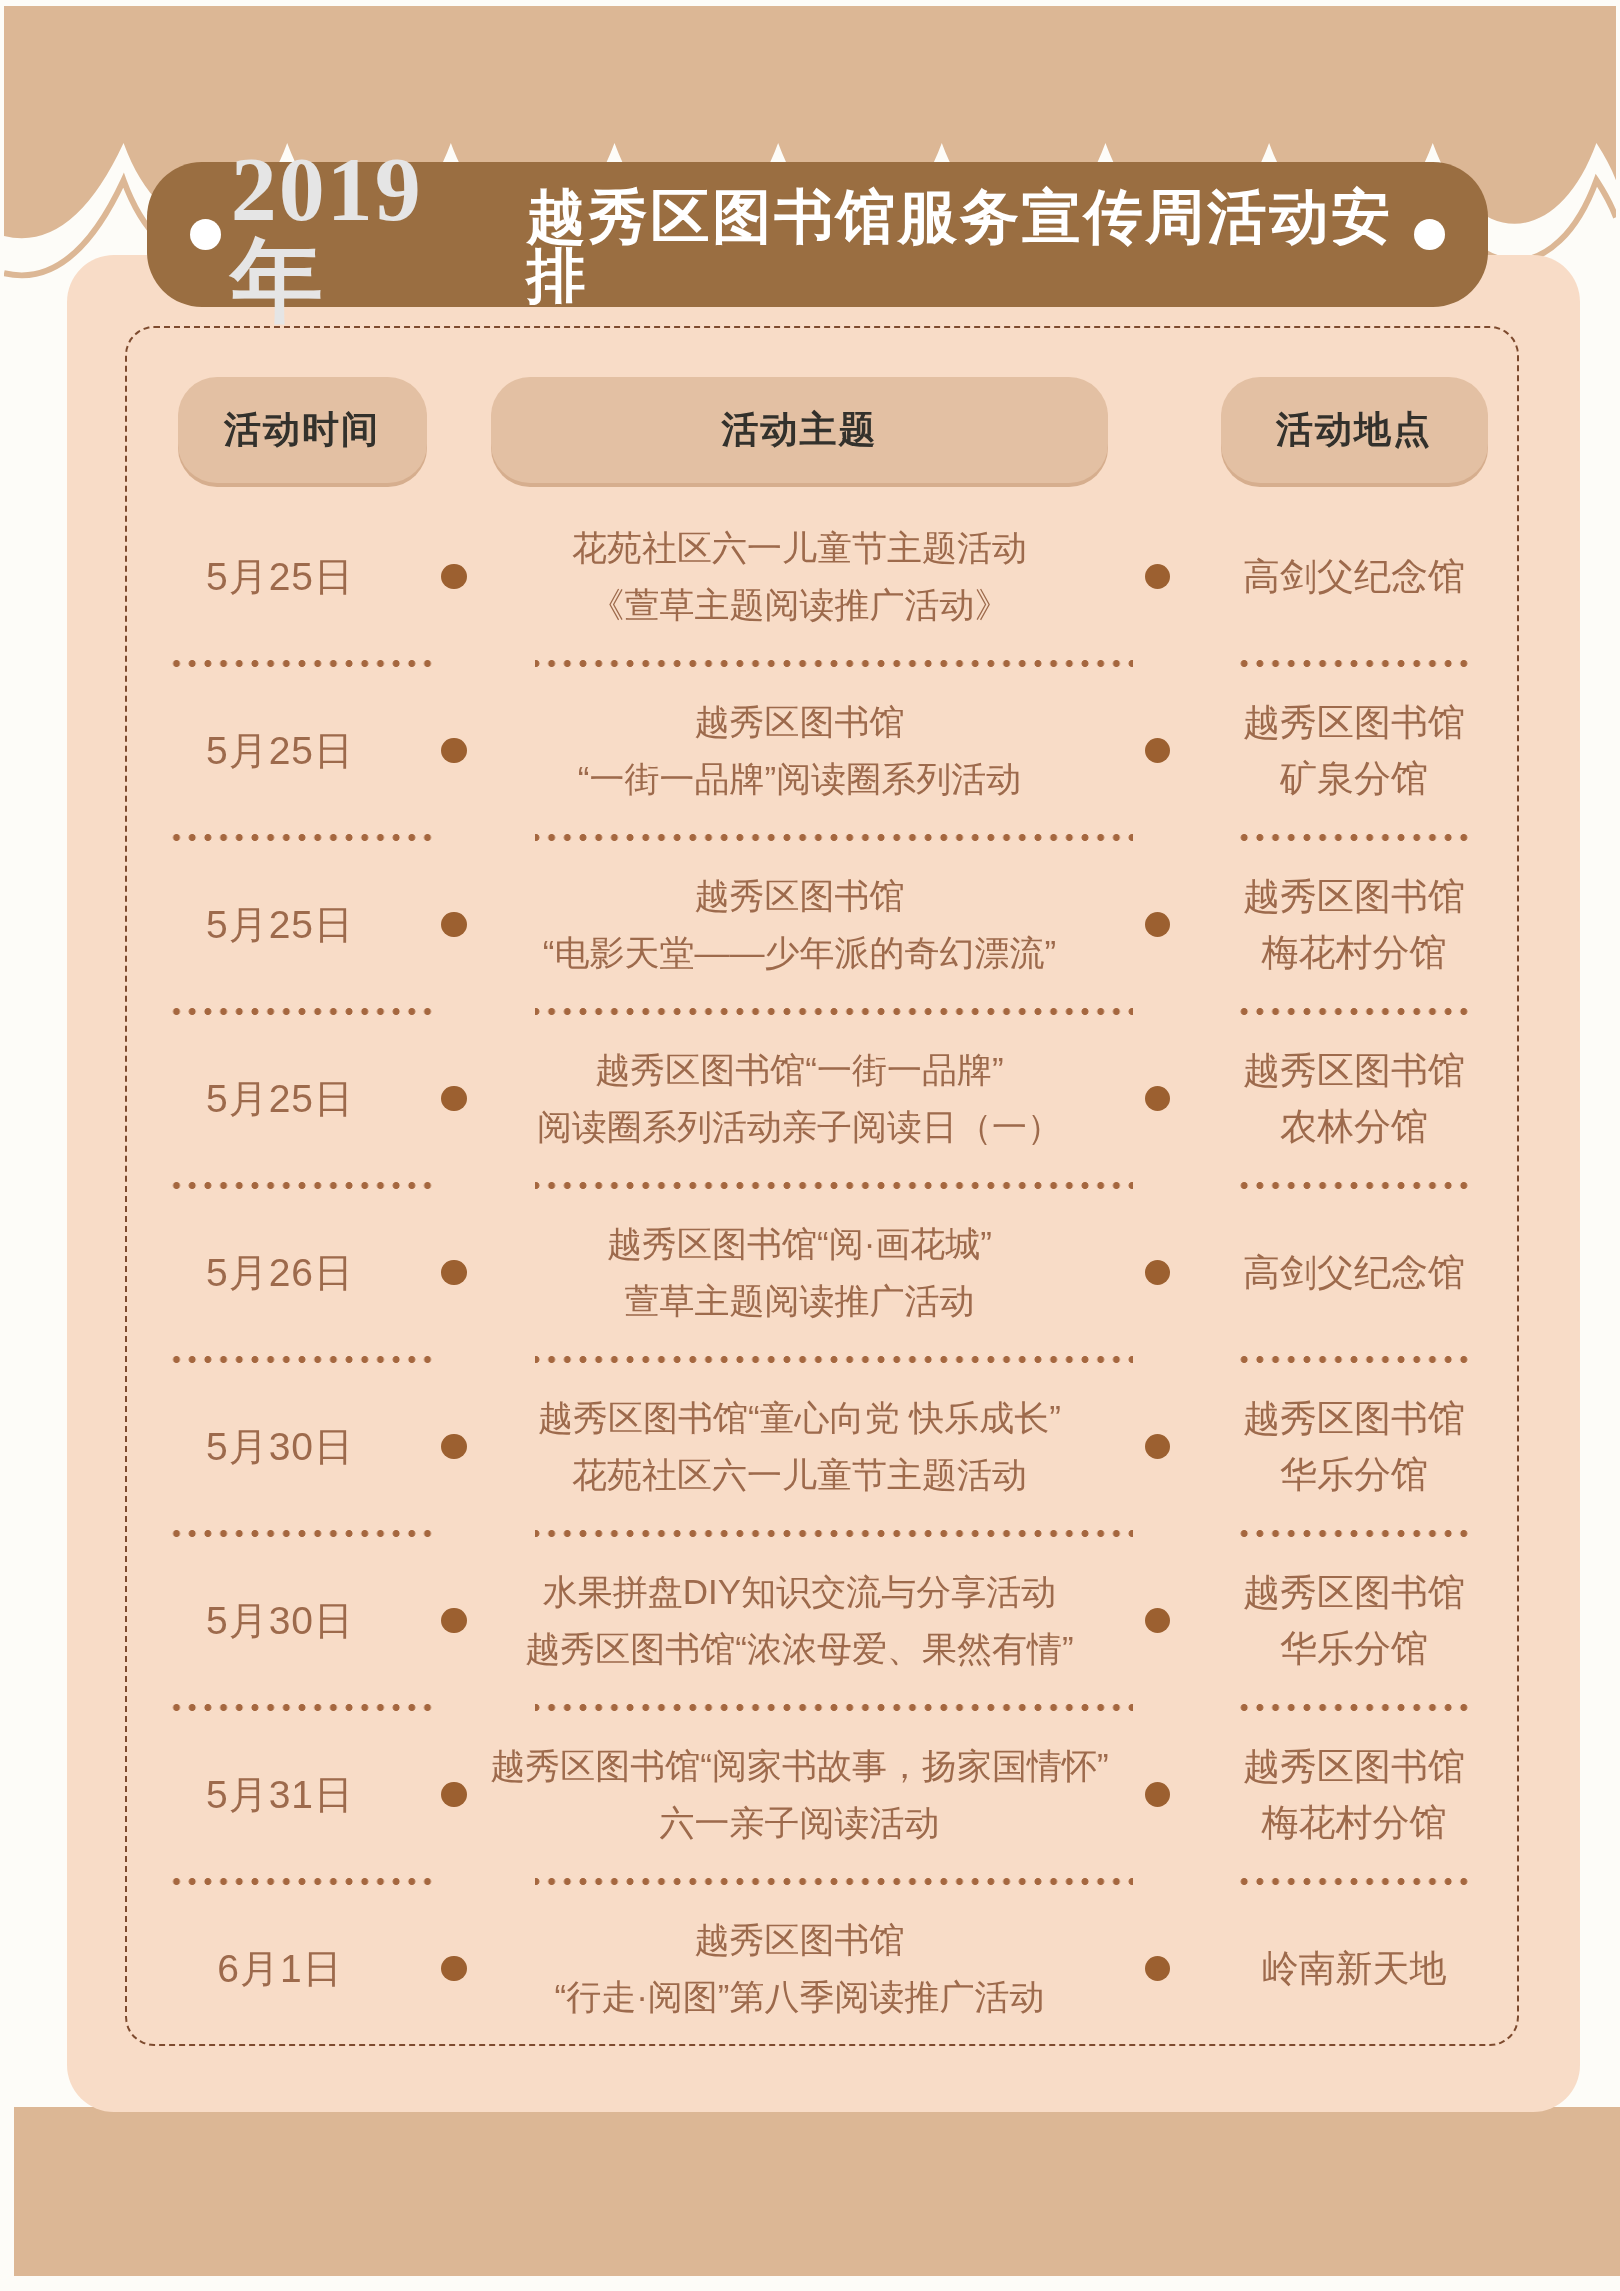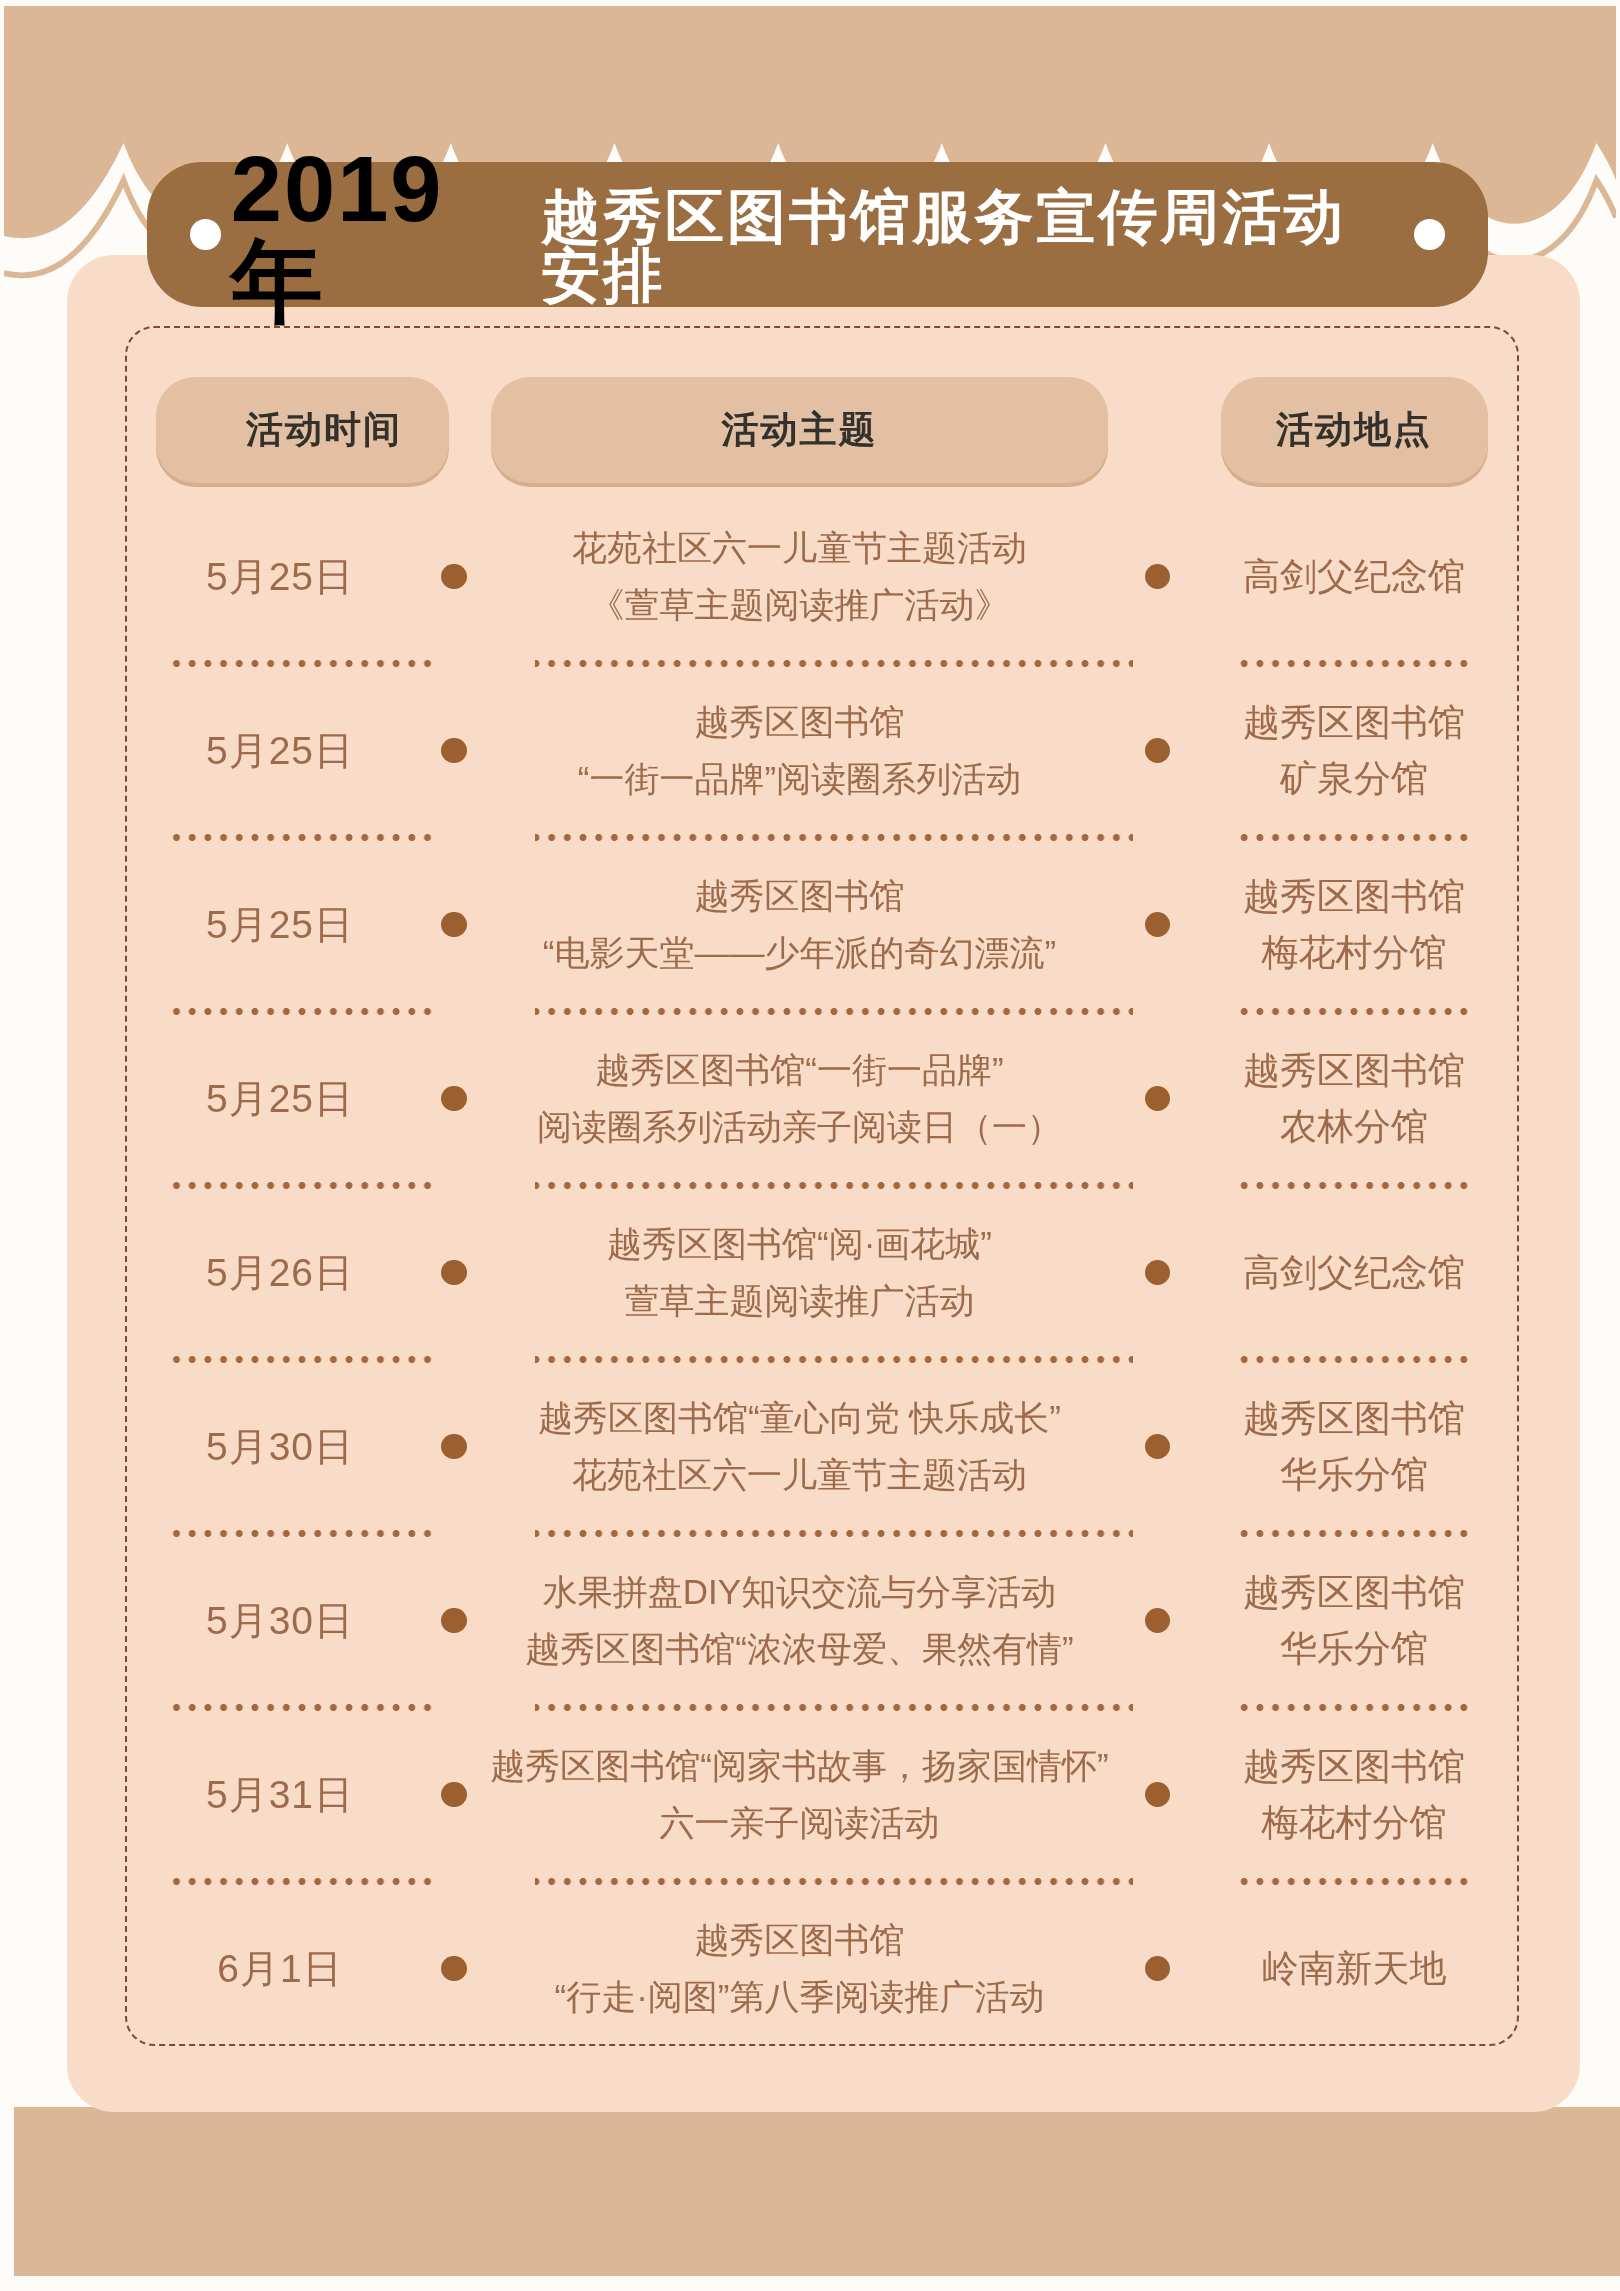--- a/index.html
+++ b/index.html
@@ -28,22 +28,22 @@
   
   .banner{
     position:absolute;left:147px;top:162px;width:1341px;height:145px;
     background:#9a6e41;border-radius:55px;
     display:flex;align-items:center;justify-content:space-between;
     padding:0 43px;box-sizing:border-box;
   }
   .bdot{width:31px;height:31px;border-radius:50%;background:#fff;flex:0 0 auto;}
   .banner-text{display:flex;align-items:center;gap:25.5px;margin:0 9.8px;}
   .year{
-    font-family:Liberation Sans, sans-serif;
-    font-weight:bold;font-size:92px;color:#000000;line-height:1;letter-spacing:2px;
+    font-family:Liberation Serif, serif;
+    font-weight:bold;font-size:92px;color:#e5e5e5;line-height:1;letter-spacing:2px;
   }
   .btitle{
     font-weight:bold;font-size:59px;color:#fff;line-height:1;letter-spacing:2.9px;margin-top:24px;
   }
 
   
   .table{
     position:absolute;left:125px;top:326px;width:1394px;height:1720px;
     border:2.9px dashed #7d4a2e;border-radius:29px;
     box-sizing:border-box;
@@ -54,21 +54,21 @@
     display:grid;grid-template-columns:304px 44px 647px 69px 1fr;
     align-items:center;flex:0 0 auto;
   }
   .pill-row{height:181px;padding-top:23.5px;box-sizing:border-box;}
   .pill{
     background:#e3c0a3;height:106px;border-radius:39px;
     display:flex;align-items:center;justify-content:center;
     font-weight:bold;font-size:37px;color:#33312c;letter-spacing:2px;
     box-shadow:0 3.9px 0 #d6ae8e;
   }
-  .pill-time{grid-column:1/3;width:249px;justify-self:center;padding-left:44px;}
+  .pill-time{grid-column:1/3;width:249px;justify-self:center;}
   .pill-theme{grid-column:3;width:617px;justify-self:center;}
   .pill-loc{grid-column:5;width:267px;justify-self:center;}
 
   .row{height:135px;}
   .cell{color:#9d6a4c;text-align:center;font-weight:500;}
   .cell.time{font-size:39px;letter-spacing:1px;}
   .cell.theme{font-size:35px;line-height:1.62;}
   .cell.loc{font-size:37px;line-height:1.5;}
   .cell span{display:block;}
   .cell span:empty{display:none;}

